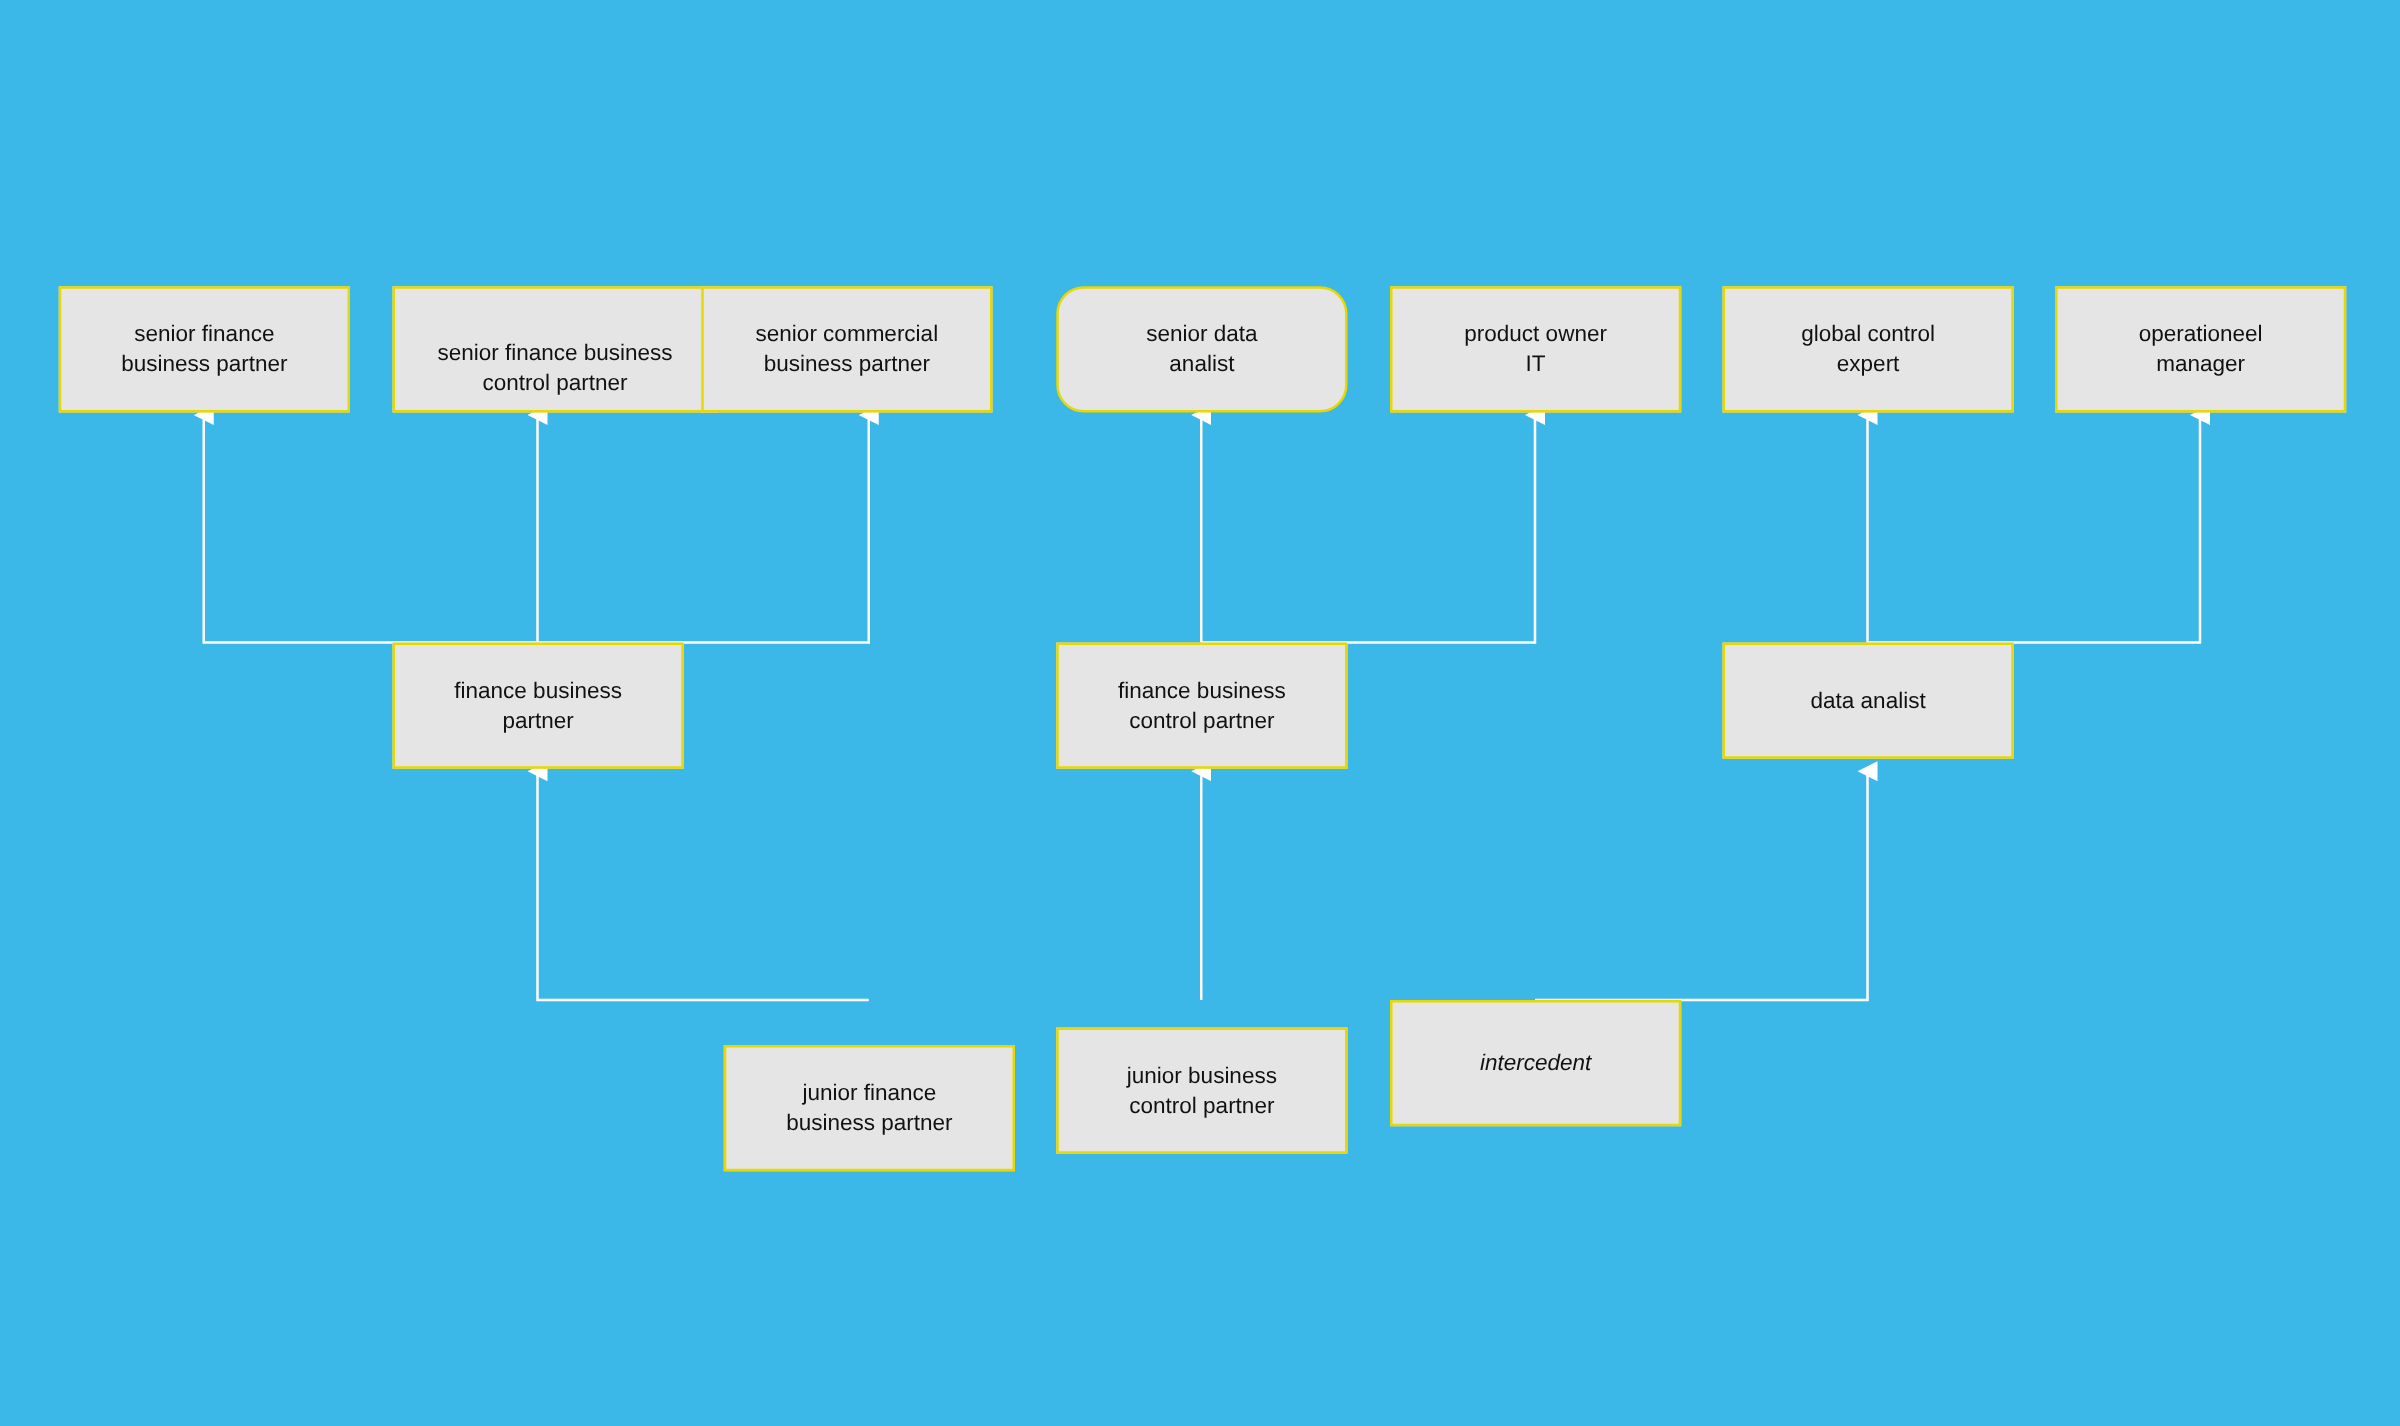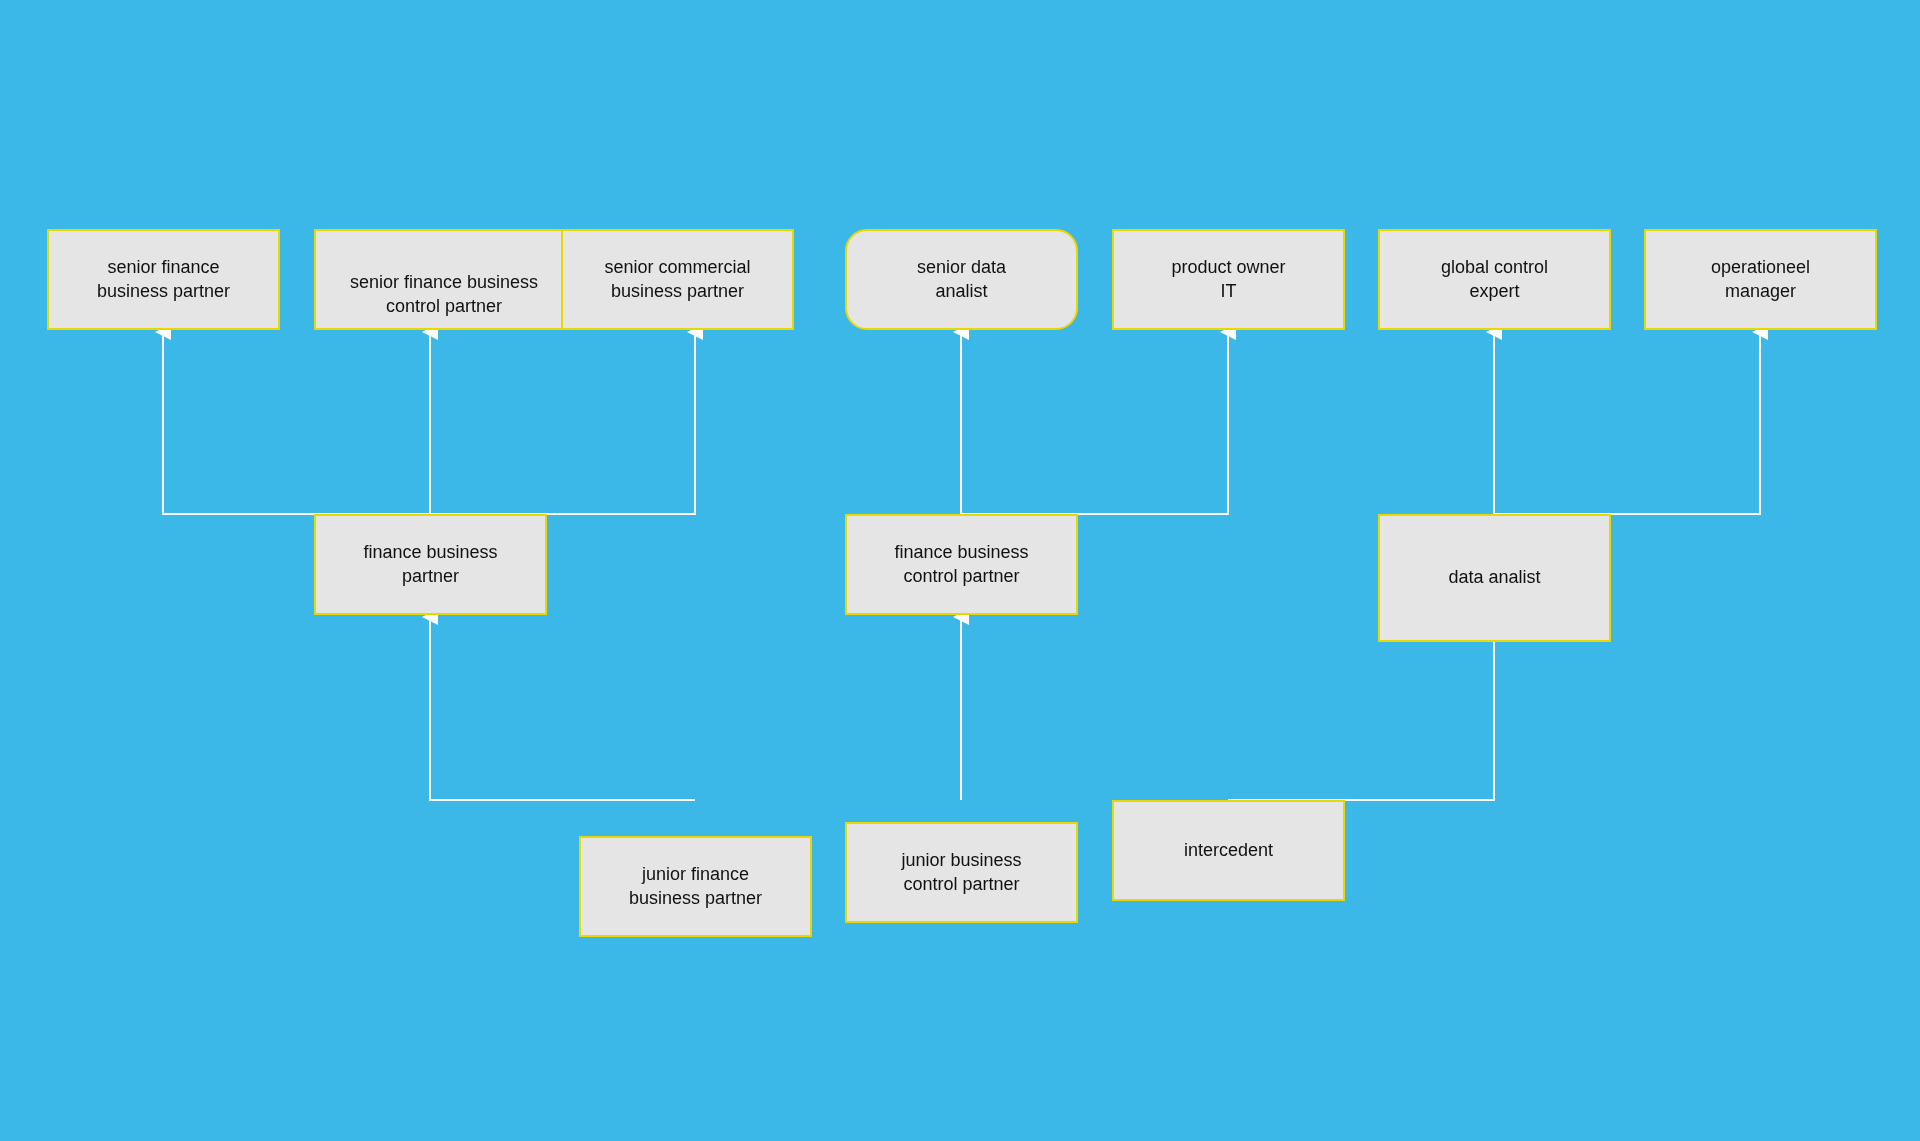--- a/index.html
+++ b/index.html
@@ -108,27 +108,27 @@
 manager</span>
     </div>
     <div class="node" style="left: 314px; top: 514px; width: 233px; height: 101px; font-size: 18px;">
       <span style="white-space: pre-line;">finance business
 partner</span>
     </div>
     <div class="node" style="left: 845px; top: 514px; width: 233px; height: 101px; font-size: 18px;">
       <span style="white-space: pre-line;">finance business
 control partner</span>
     </div>
-    <div class="node" style="left: 1378px; top: 514px; width: 233px; height: 128px; font-size: 18px;">
+    <div class="node" style="left: 1378px; top: 514px; width: 233px; height: 93px; font-size: 18px;">
       <span style="white-space: pre-line;">data analist</span>
     </div>
     <div class="node" style="left: 579px; top: 800px; width: 233px; height: 101px; font-size: 18px; margin-top: 36px;">
       <span style="white-space: pre-line;">junior finance
 business partner</span>
     </div>
     <div class="node" style="left: 845px; top: 800px; width: 233px; height: 101px; font-size: 18px; margin-top: 22px;">
       <span style="white-space: pre-line;">junior business
 control partner</span>
     </div>
     <div class="node" style="left: 1112px; top: 800px; width: 233px; height: 101px; font-size: 18px;">
-      <span style="white-space: pre-line;">intercedent</span>
+      <span style="white-space: pre-line; font-style: italic;">intercedent</span>
     </div>
   </div>
 
 </body></html>

